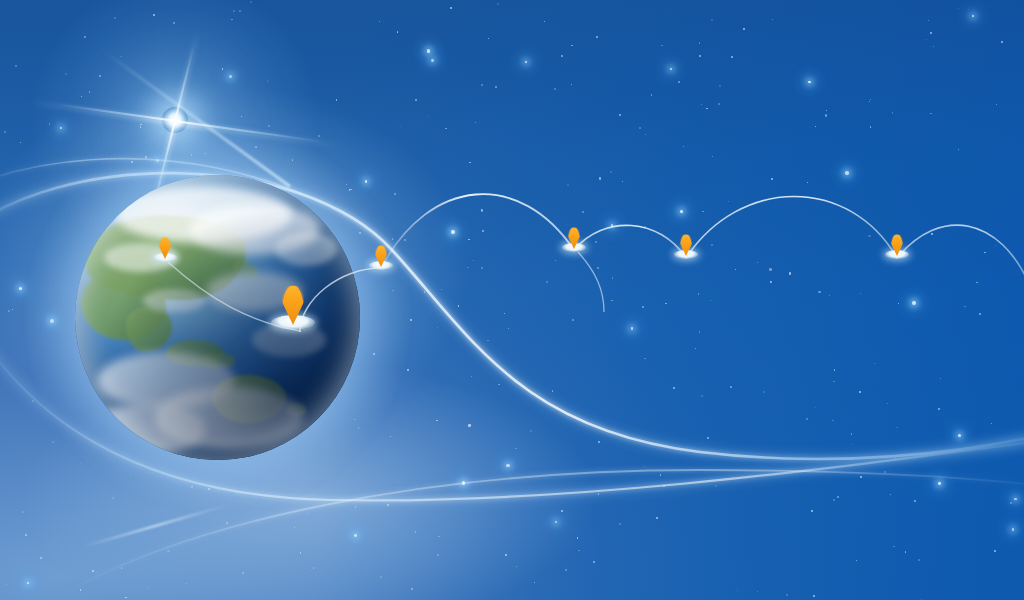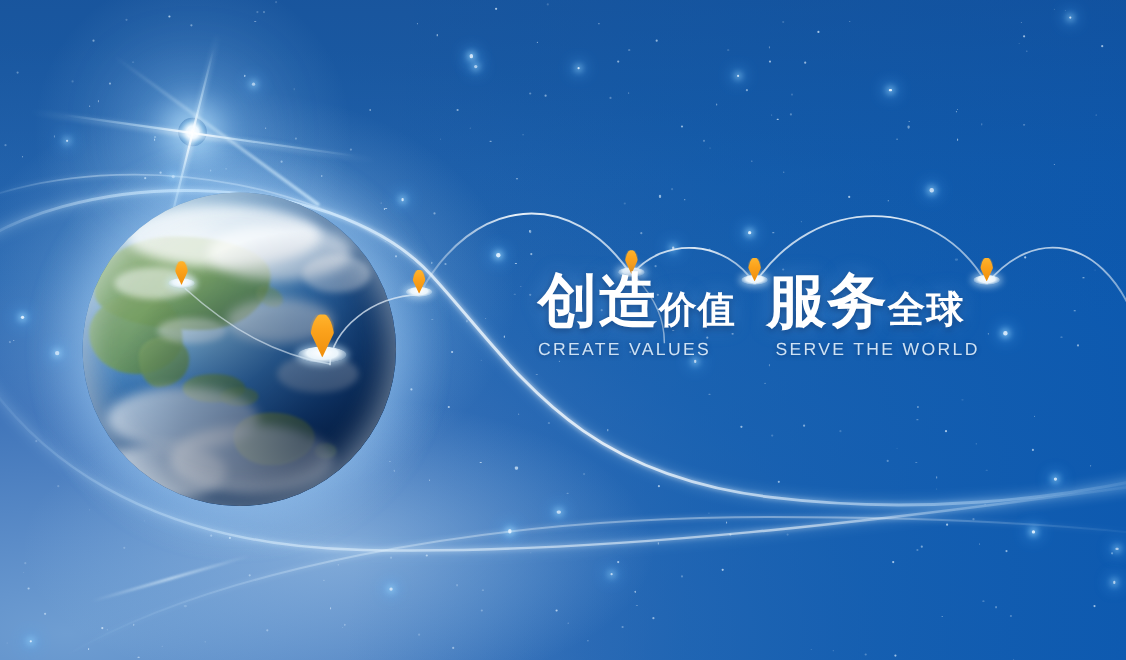--- a/index.html
+++ b/index.html
@@ -595,27 +595,14 @@
       <div class="pin" style="left: 686px; top: 259px;">
         <div class="disc"></div>
         <div class="drop"></div>
       </div>
       <div class="pin" style="left: 897px; top: 259px;">
         <div class="disc"></div>
         <div class="drop"></div>
       </div>
     </div>
 
-  <div class="headline">
-    <div class="hl-row">
-      <span class="cn-big">创造</span>
-      <span class="cn-small">价值</span>
-      <span class="gap"></span>
-      <span class="cn-big">服务</span>
-      <span class="cn-small">全球</span>
-    </div>
-    <div class="sub-row">
-      <span class="sub-a">CREATE VALUES</span>
-      <span>SERVE THE WORLD</span>
-    </div>
-  </div>
 
 </div>
 
 </body></html>

